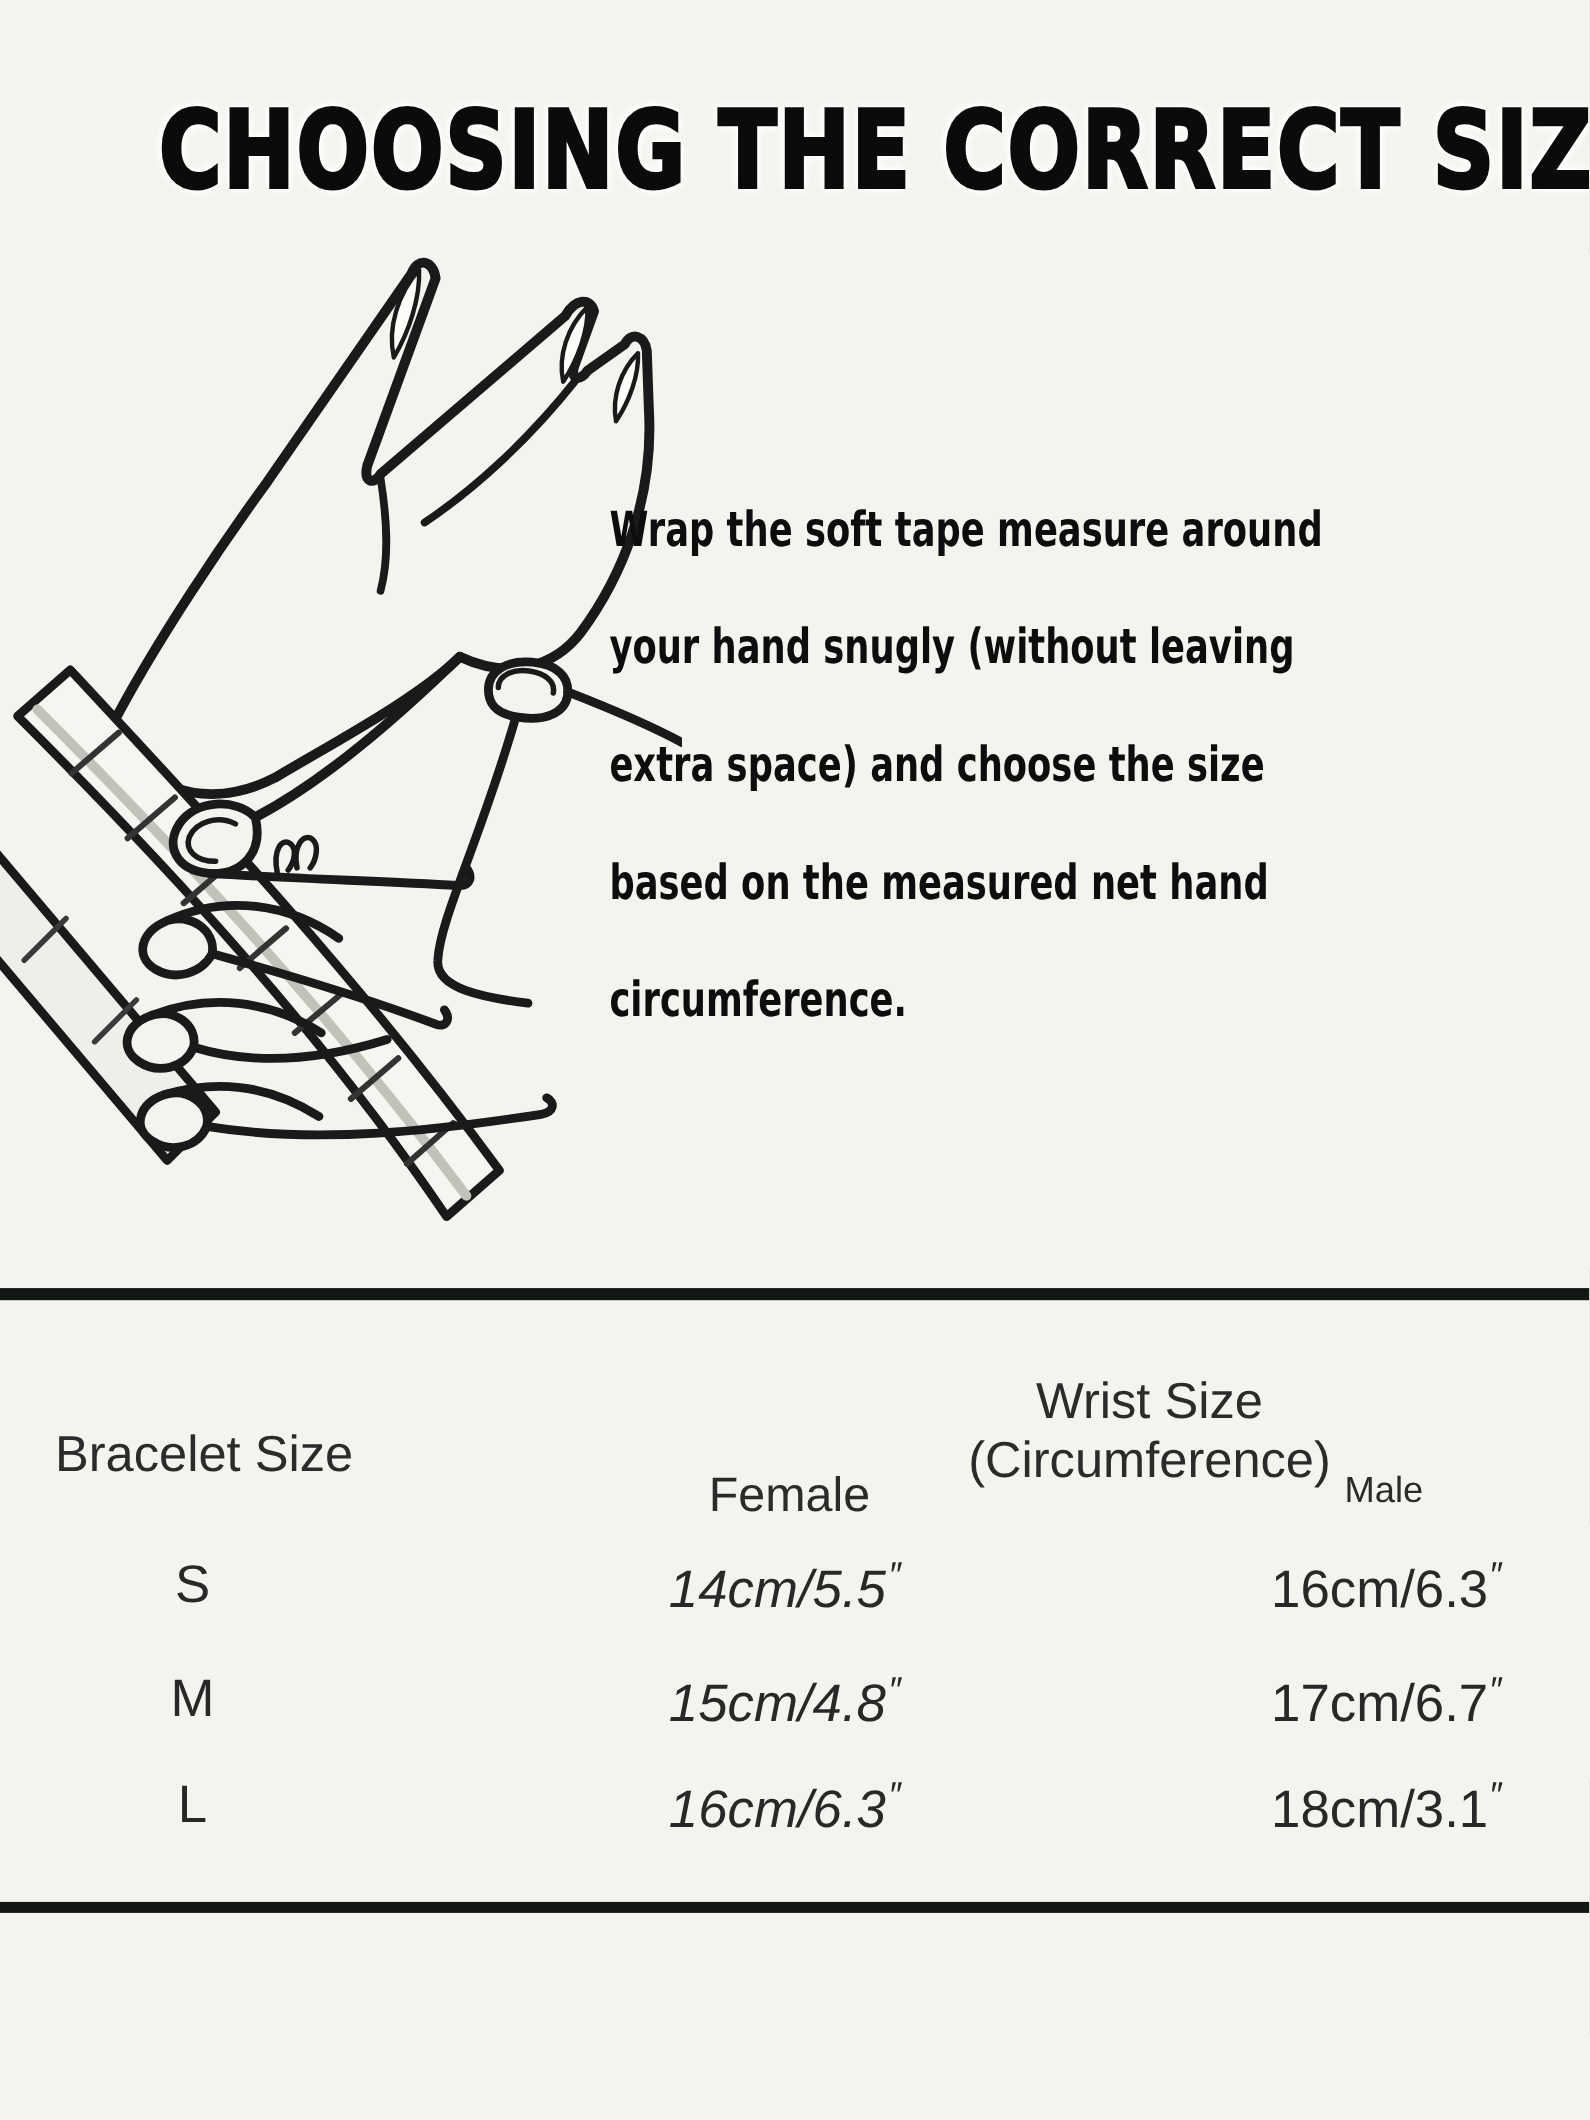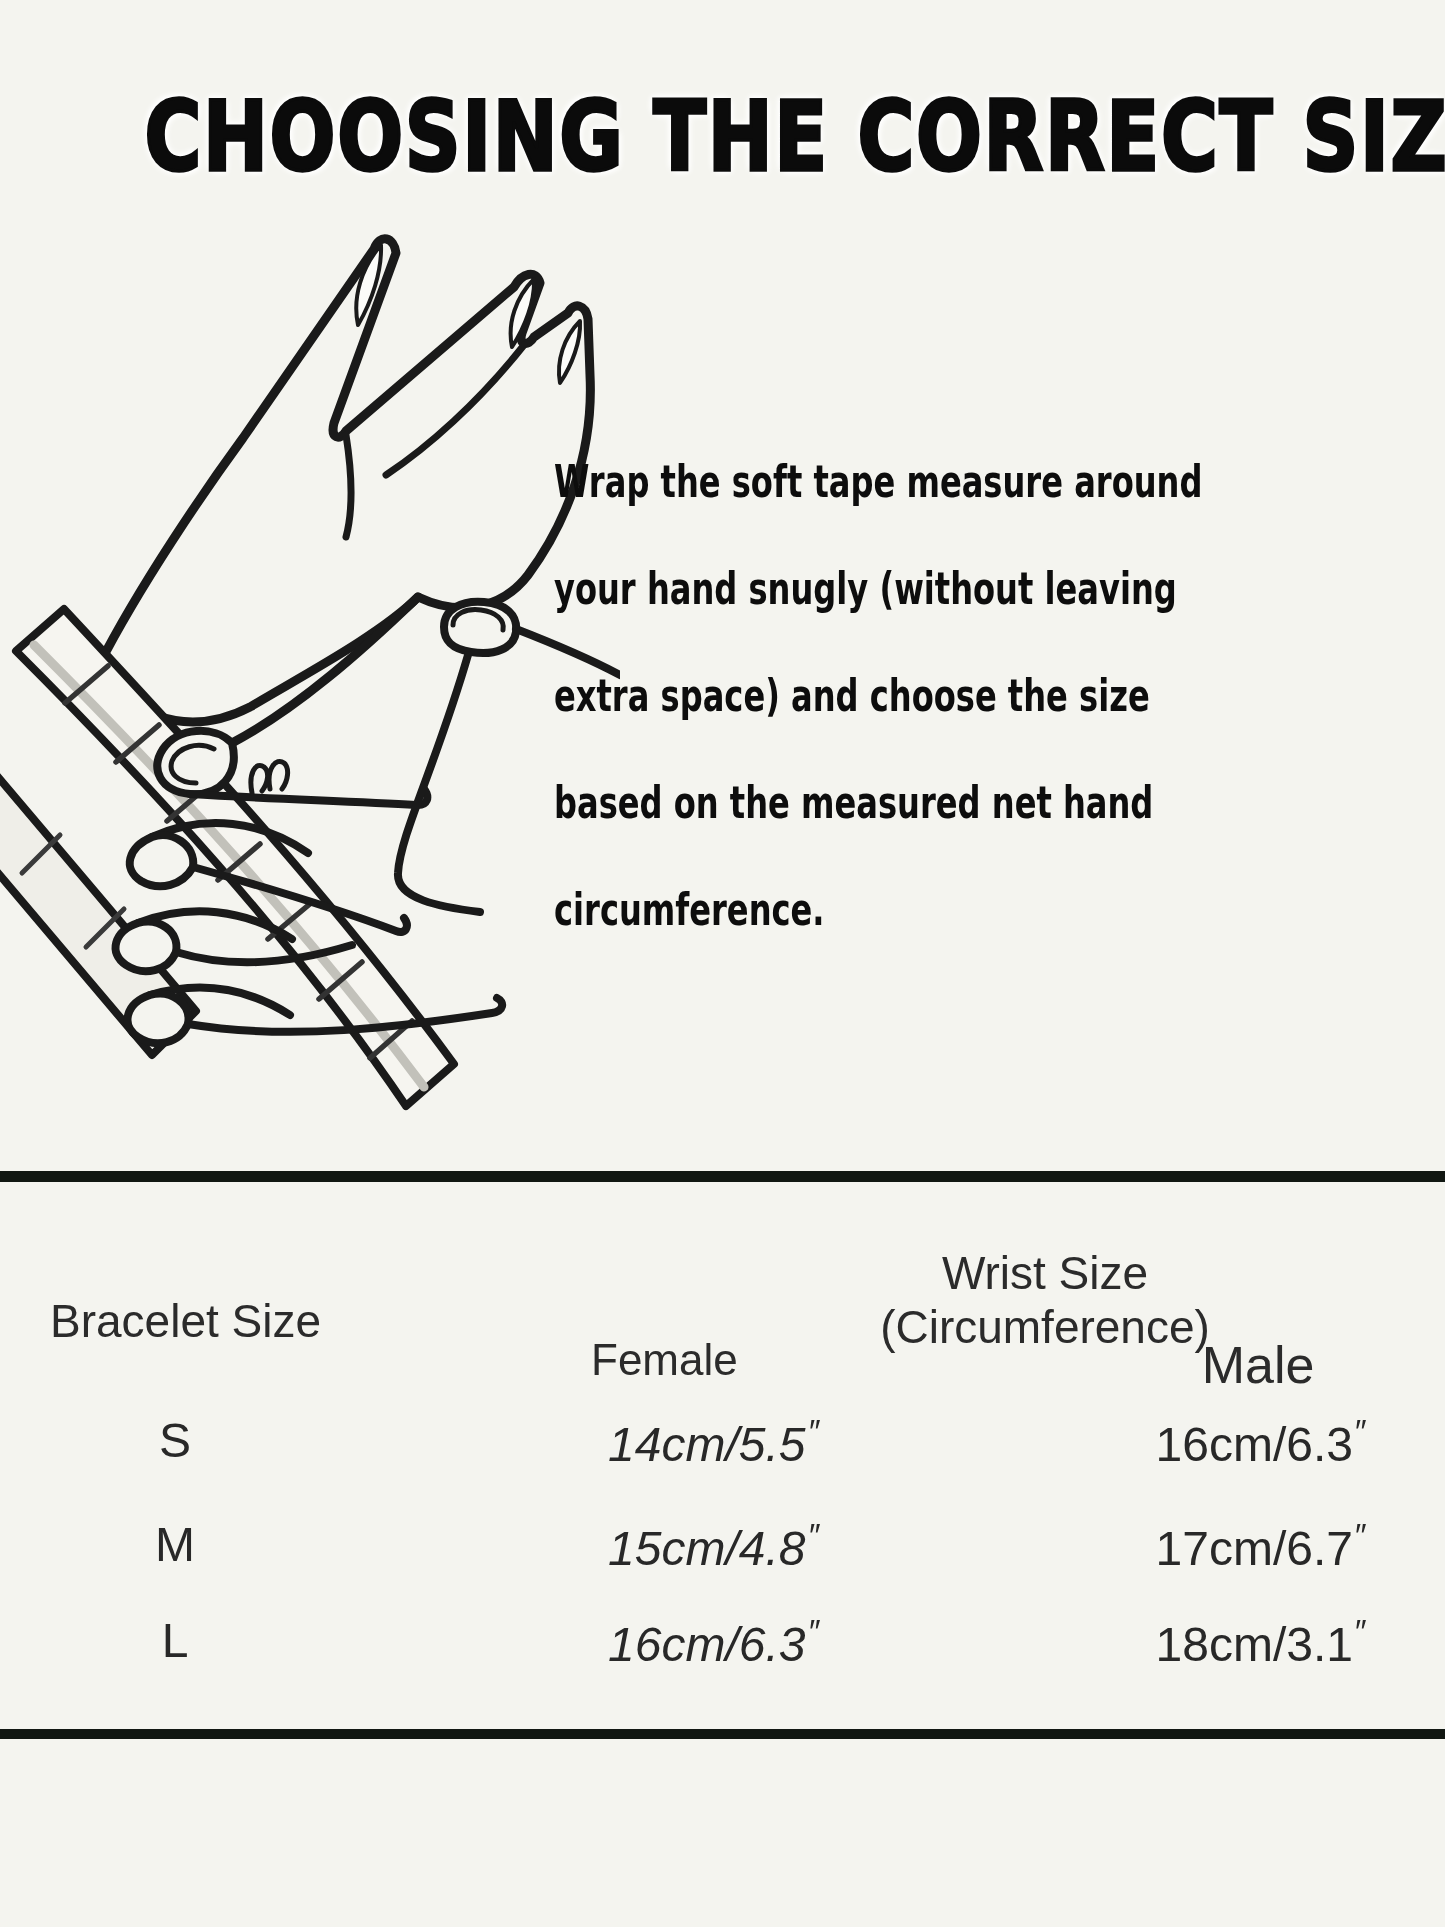--- a/index.html
+++ b/index.html
@@ -27,22 +27,22 @@
   
   .illu{position:absolute;left:0;top:195px;width:620px;height:920px;}
   
   .divider{position:absolute;left:0;width:1445px;background:#111712;}
   .divider.top{top:1171px;height:11px;}
   .divider.bottom{top:1729px;height:10px;}
   
   .tbl-text{position:absolute;color:#2b2b2b;}
   .th-left{left:50px;top:1294px;font-size:46px;}
   .th-right{left:785px;top:1246px;width:520px;text-align:center;font-size:46px;}
-  .sub-female{left:591px;top:1335px;width:200px;text-align:left;font-size:44px;}
-  .sub-male{left:1158px;top:1335px;width:200px;text-align:center;font-size:52px;}
+  .sub-female{left:591px;top:1335px;width:200px;text-align:right;font-size:44px;}
+  .sub-male{left:1158px;top:1335px;width:200px;text-align:center;font-size:33px;}
   .cell{position:absolute;font-size:48px;color:#282828;text-align:center;}
   .col-size{left:75px;width:200px;}
   .col-female{left:560px;width:305px;font-style:italic;}
   .col-male{left:1105px;width:310px;}
   .row-s{top:1413px;}
   .row-m{top:1517px;}
   .row-l{top:1613px;}
   .prime{font-size:0.68em;vertical-align:0.55em;letter-spacing:-2px;margin-left:2px;}
 </style>
 </head>

